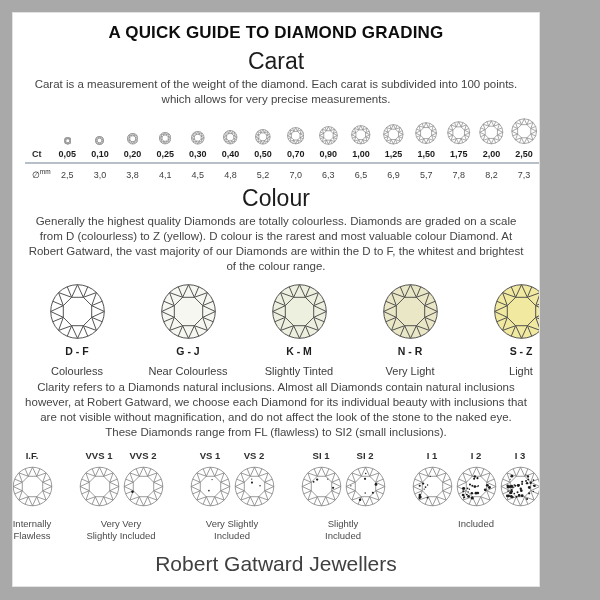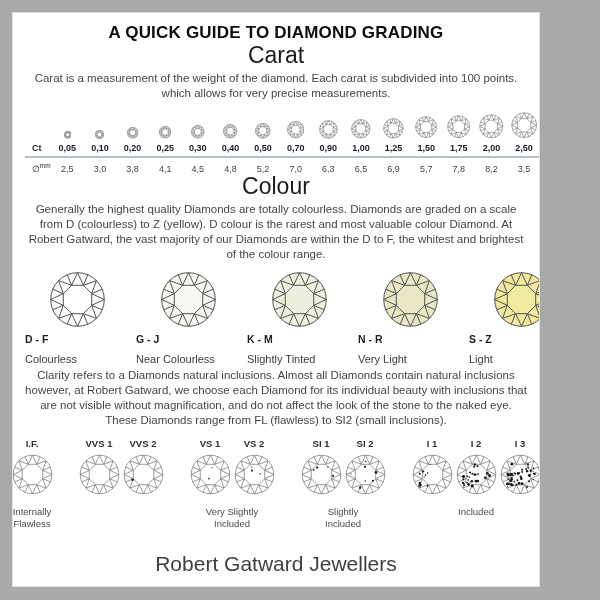--- a/index.html
+++ b/index.html
@@ -28,20 +28,21 @@
     font-weight: bold;
     color: #0d0d0d;
     letter-spacing: 0.2px;
     margin-top: 3px;
   }
   h2.section-heading {
     text-align: center;
     font-size: 23px;
     font-weight: 400;
     color: #1c1c1c;
+    margin-top: 6px;
     line-height: 1.1;
   }
   p.section-desc {
     text-align: center;
     font-size: 11.5px;
     line-height: 1.32;
     color: #454545;
     max-width: 552px;
     margin: 3px auto 0 auto;
   }
@@ -74,21 +75,21 @@
     margin-top: 3px;
   }
   .carat-grid .mm-lab { font-weight: normal; }
   
   .colour-row {
     display: flex;
     justify-content: space-between;
     width: 548px;
     margin: 8px auto 0 auto;
   }
-  .colour-item { width: 104px; text-align: left; }
+  .colour-item { width: 104px; text-align: center; }
   .colour-item .stone { display: flex; justify-content: center; }
   .colour-item .grade {
     font-size: 10.5px; font-weight: bold; color: #1d1d1d; margin-top: 5px;
   }
   .colour-item .glabel {
     font-size: 11px; color: #3c3c3c; margin-top: 8px;
   }
   
   .clarity-row {
     display: flex;
@@ -635,21 +636,21 @@
           <div class="mm-val">4,5</div>
           <div class="mm-val">4,8</div>
           <div class="mm-val">5,2</div>
           <div class="mm-val">7,0</div>
           <div class="mm-val">6,3</div>
           <div class="mm-val">6,5</div>
           <div class="mm-val">6,9</div>
           <div class="mm-val">5,7</div>
           <div class="mm-val">7,8</div>
           <div class="mm-val">8,2</div>
-          <div class="mm-val">3,5</div>
+          <div class="mm-val">7,3</div>
           <div class="mm-val">9,4</div>
         </div>
     </section>
 
     <section>
       <h2 class="section-heading">Colour</h2>
       <p class="section-desc">Generally the highest quality Diamonds are totally colourless. Diamonds are graded on a scale from D (colourless) to Z (yellow). D colour is the rarest and most valuable colour Diamond. At Robert Gatward, the vast majority of our Diamonds are within the D to F, the whitest and brightest of the colour range.</p>
       <div class="colour-row" id="colour-row">
           <div class="colour-item">
             <div class="stone">
@@ -914,20 +915,22 @@
                   <line x1="25.1" y1="60.3" x2="6.6" y2="68.0" stroke="#7a7a7a" stroke-width="1.829268292682927"></line>
                   <line x1="3.0" y1="50.0" x2="25.1" y2="60.3" stroke="#7a7a7a" stroke-width="1.829268292682927"></line>
                   <line x1="3.0" y1="50.0" x2="25.1" y2="39.7" stroke="#7a7a7a" stroke-width="1.829268292682927"></line>
                   <line x1="25.1" y1="39.7" x2="6.6" y2="32.0" stroke="#7a7a7a" stroke-width="1.829268292682927"></line>
                   <line x1="16.8" y1="16.8" x2="25.1" y2="39.7" stroke="#7a7a7a" stroke-width="1.829268292682927"></line>
                   <line x1="16.8" y1="16.8" x2="39.7" y2="25.1" stroke="#7a7a7a" stroke-width="1.829268292682927"></line>
                   <line x1="39.7" y1="25.1" x2="32.0" y2="6.6" stroke="#7a7a7a" stroke-width="1.829268292682927"></line>
                   <circle cx="23.2" cy="62.6" r="3.1" fill="#1c1c1c"></circle>
                 </svg></div>
             </div>
+            <div class="gdesc">Very Very
+Slightly Included</div>
           </div>
           <div class="clarity-group">
             <div class="stones">
               <div class="clarity-stone"><div class="slabel">VS 1</div><svg width="41" height="41" viewBox="0 0 100 100">
                   <circle cx="50" cy="50" r="47" fill="#ffffff" stroke="#7a7a7a" stroke-width="1.829268292682927"></circle>
                   <polygon points="60.3,25.1 74.9,39.7 74.9,60.3 60.3,74.9 39.7,74.9 25.1,60.3 25.1,39.7 39.7,25.1" fill="none" stroke="#7a7a7a" stroke-width="1.829268292682927"></polygon>
                   <line x1="50.0" y1="3.0" x2="39.7" y2="25.1" stroke="#7a7a7a" stroke-width="1.829268292682927"></line>
                   <line x1="50.0" y1="3.0" x2="60.3" y2="25.1" stroke="#7a7a7a" stroke-width="1.829268292682927"></line>
                   <line x1="60.3" y1="25.1" x2="68.0" y2="6.6" stroke="#7a7a7a" stroke-width="1.829268292682927"></line>
                   <line x1="83.2" y1="16.8" x2="60.3" y2="25.1" stroke="#7a7a7a" stroke-width="1.829268292682927"></line>

